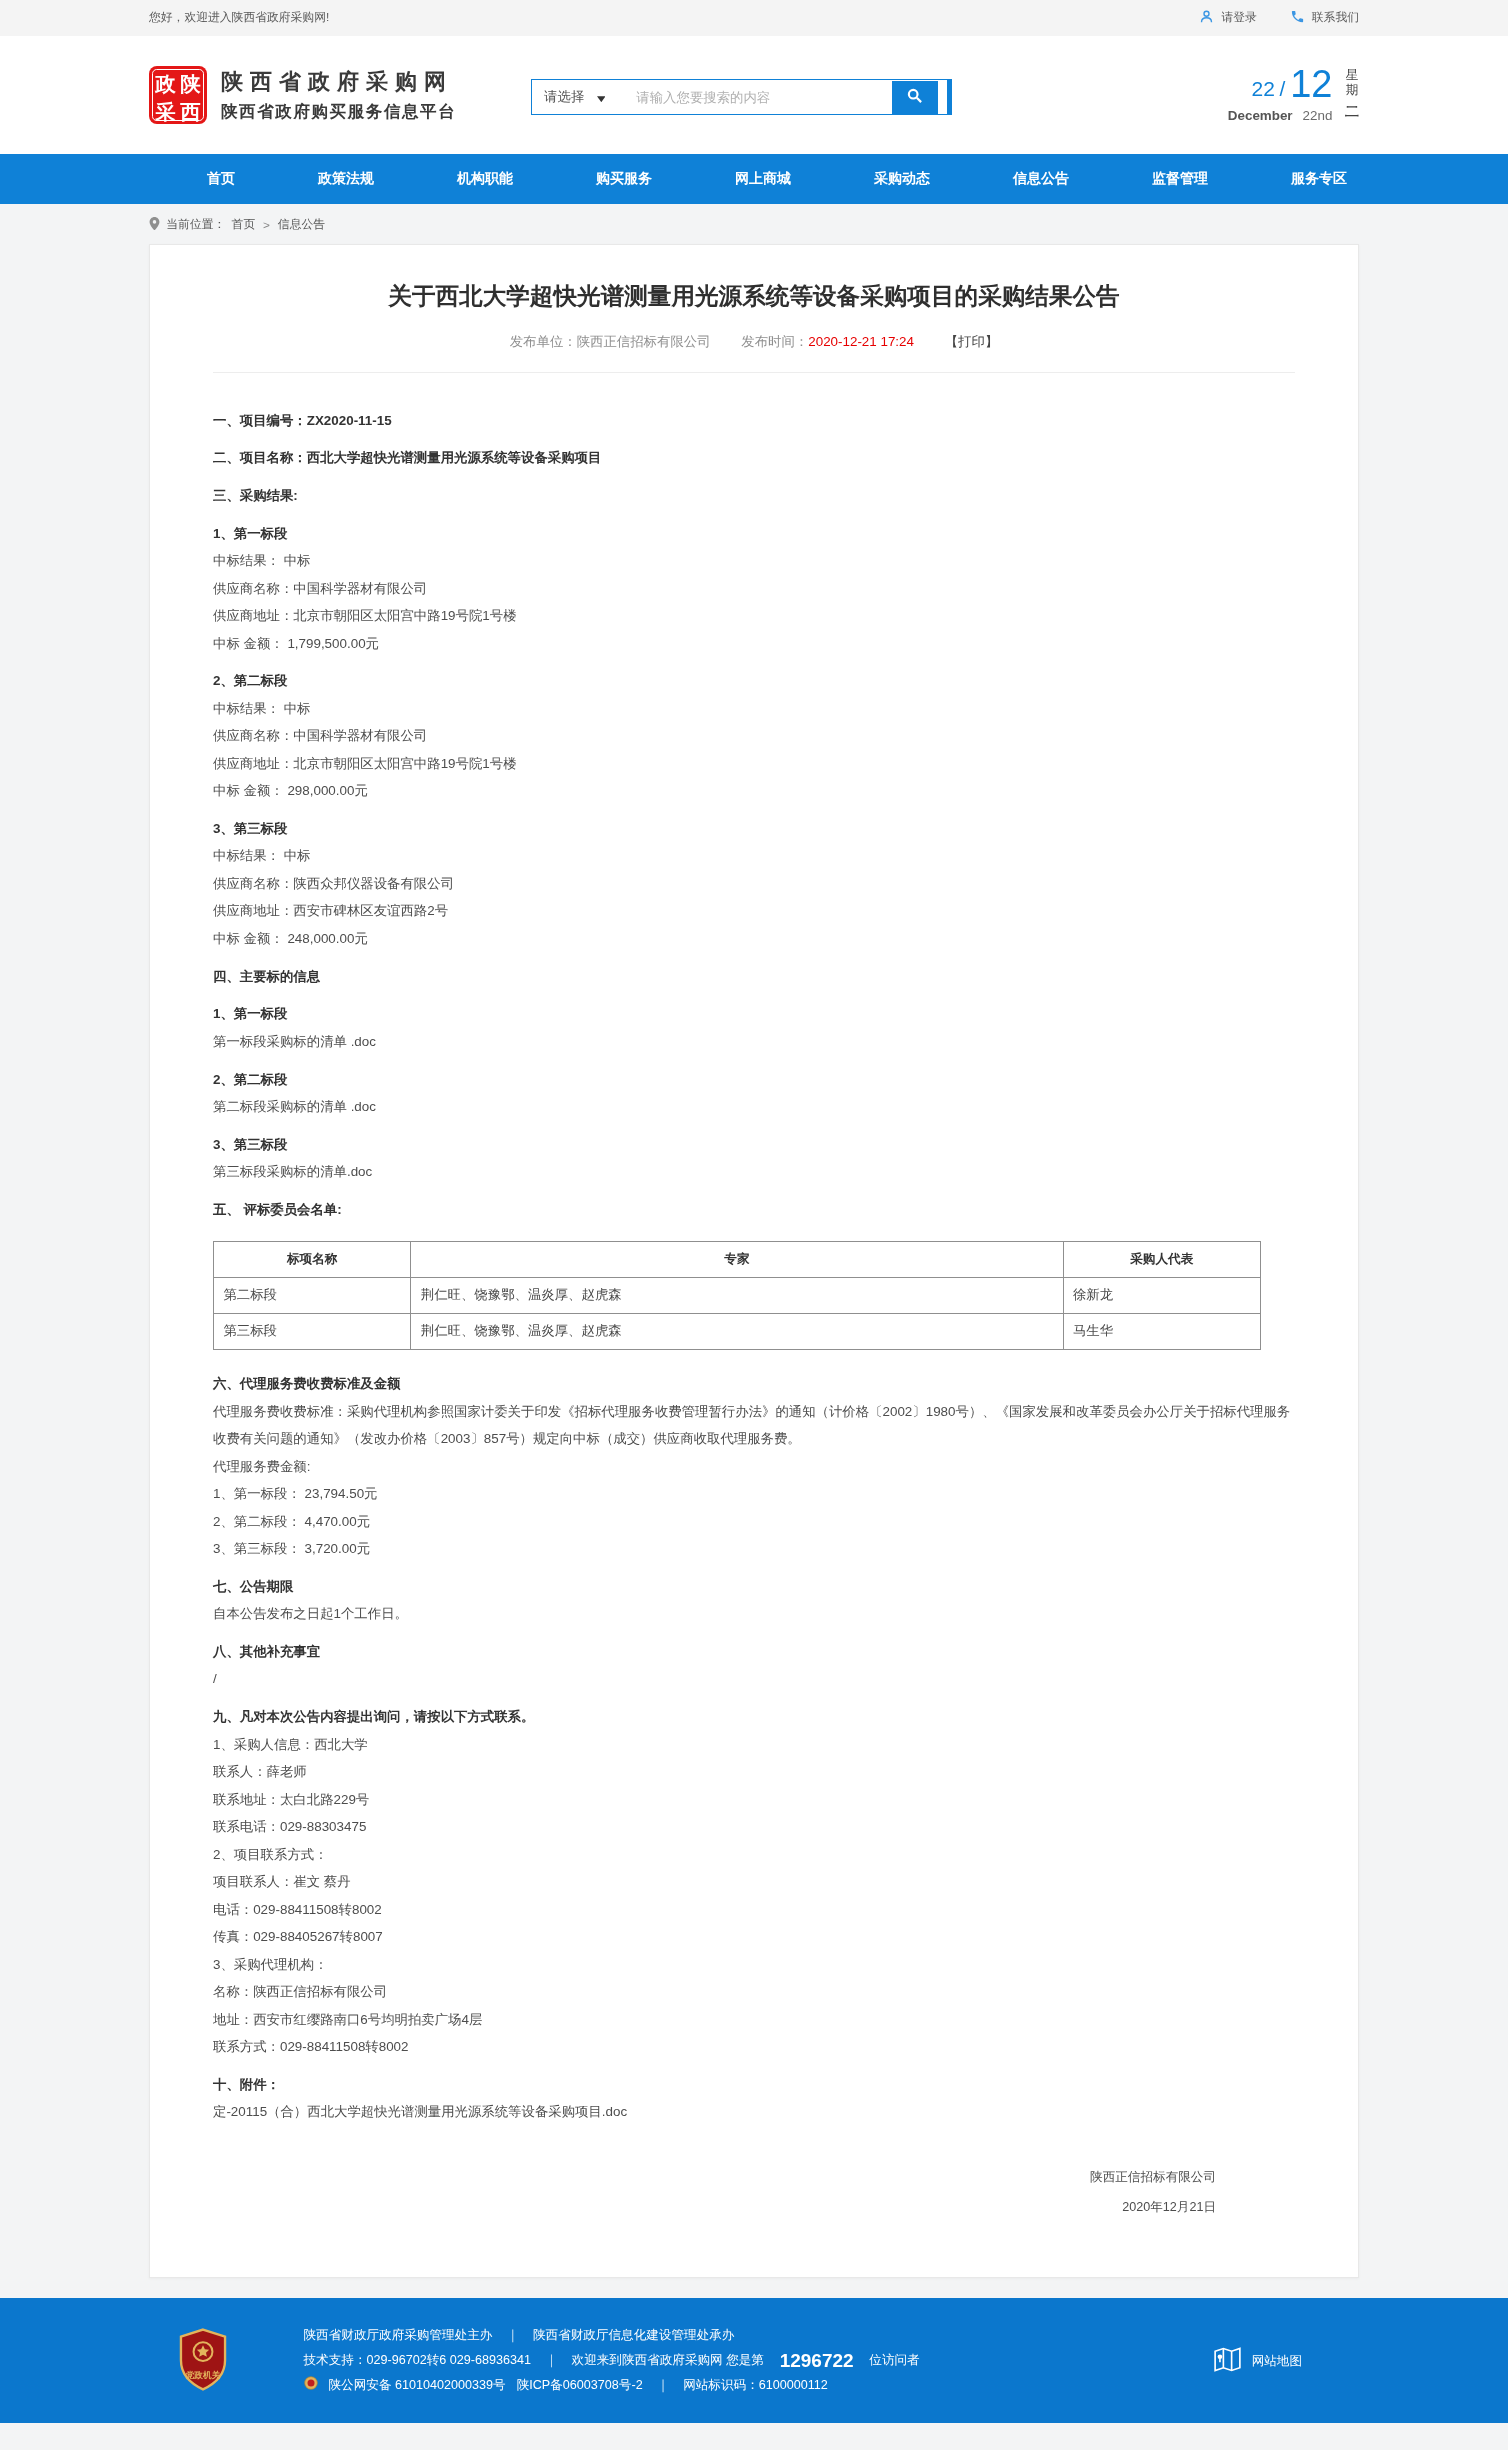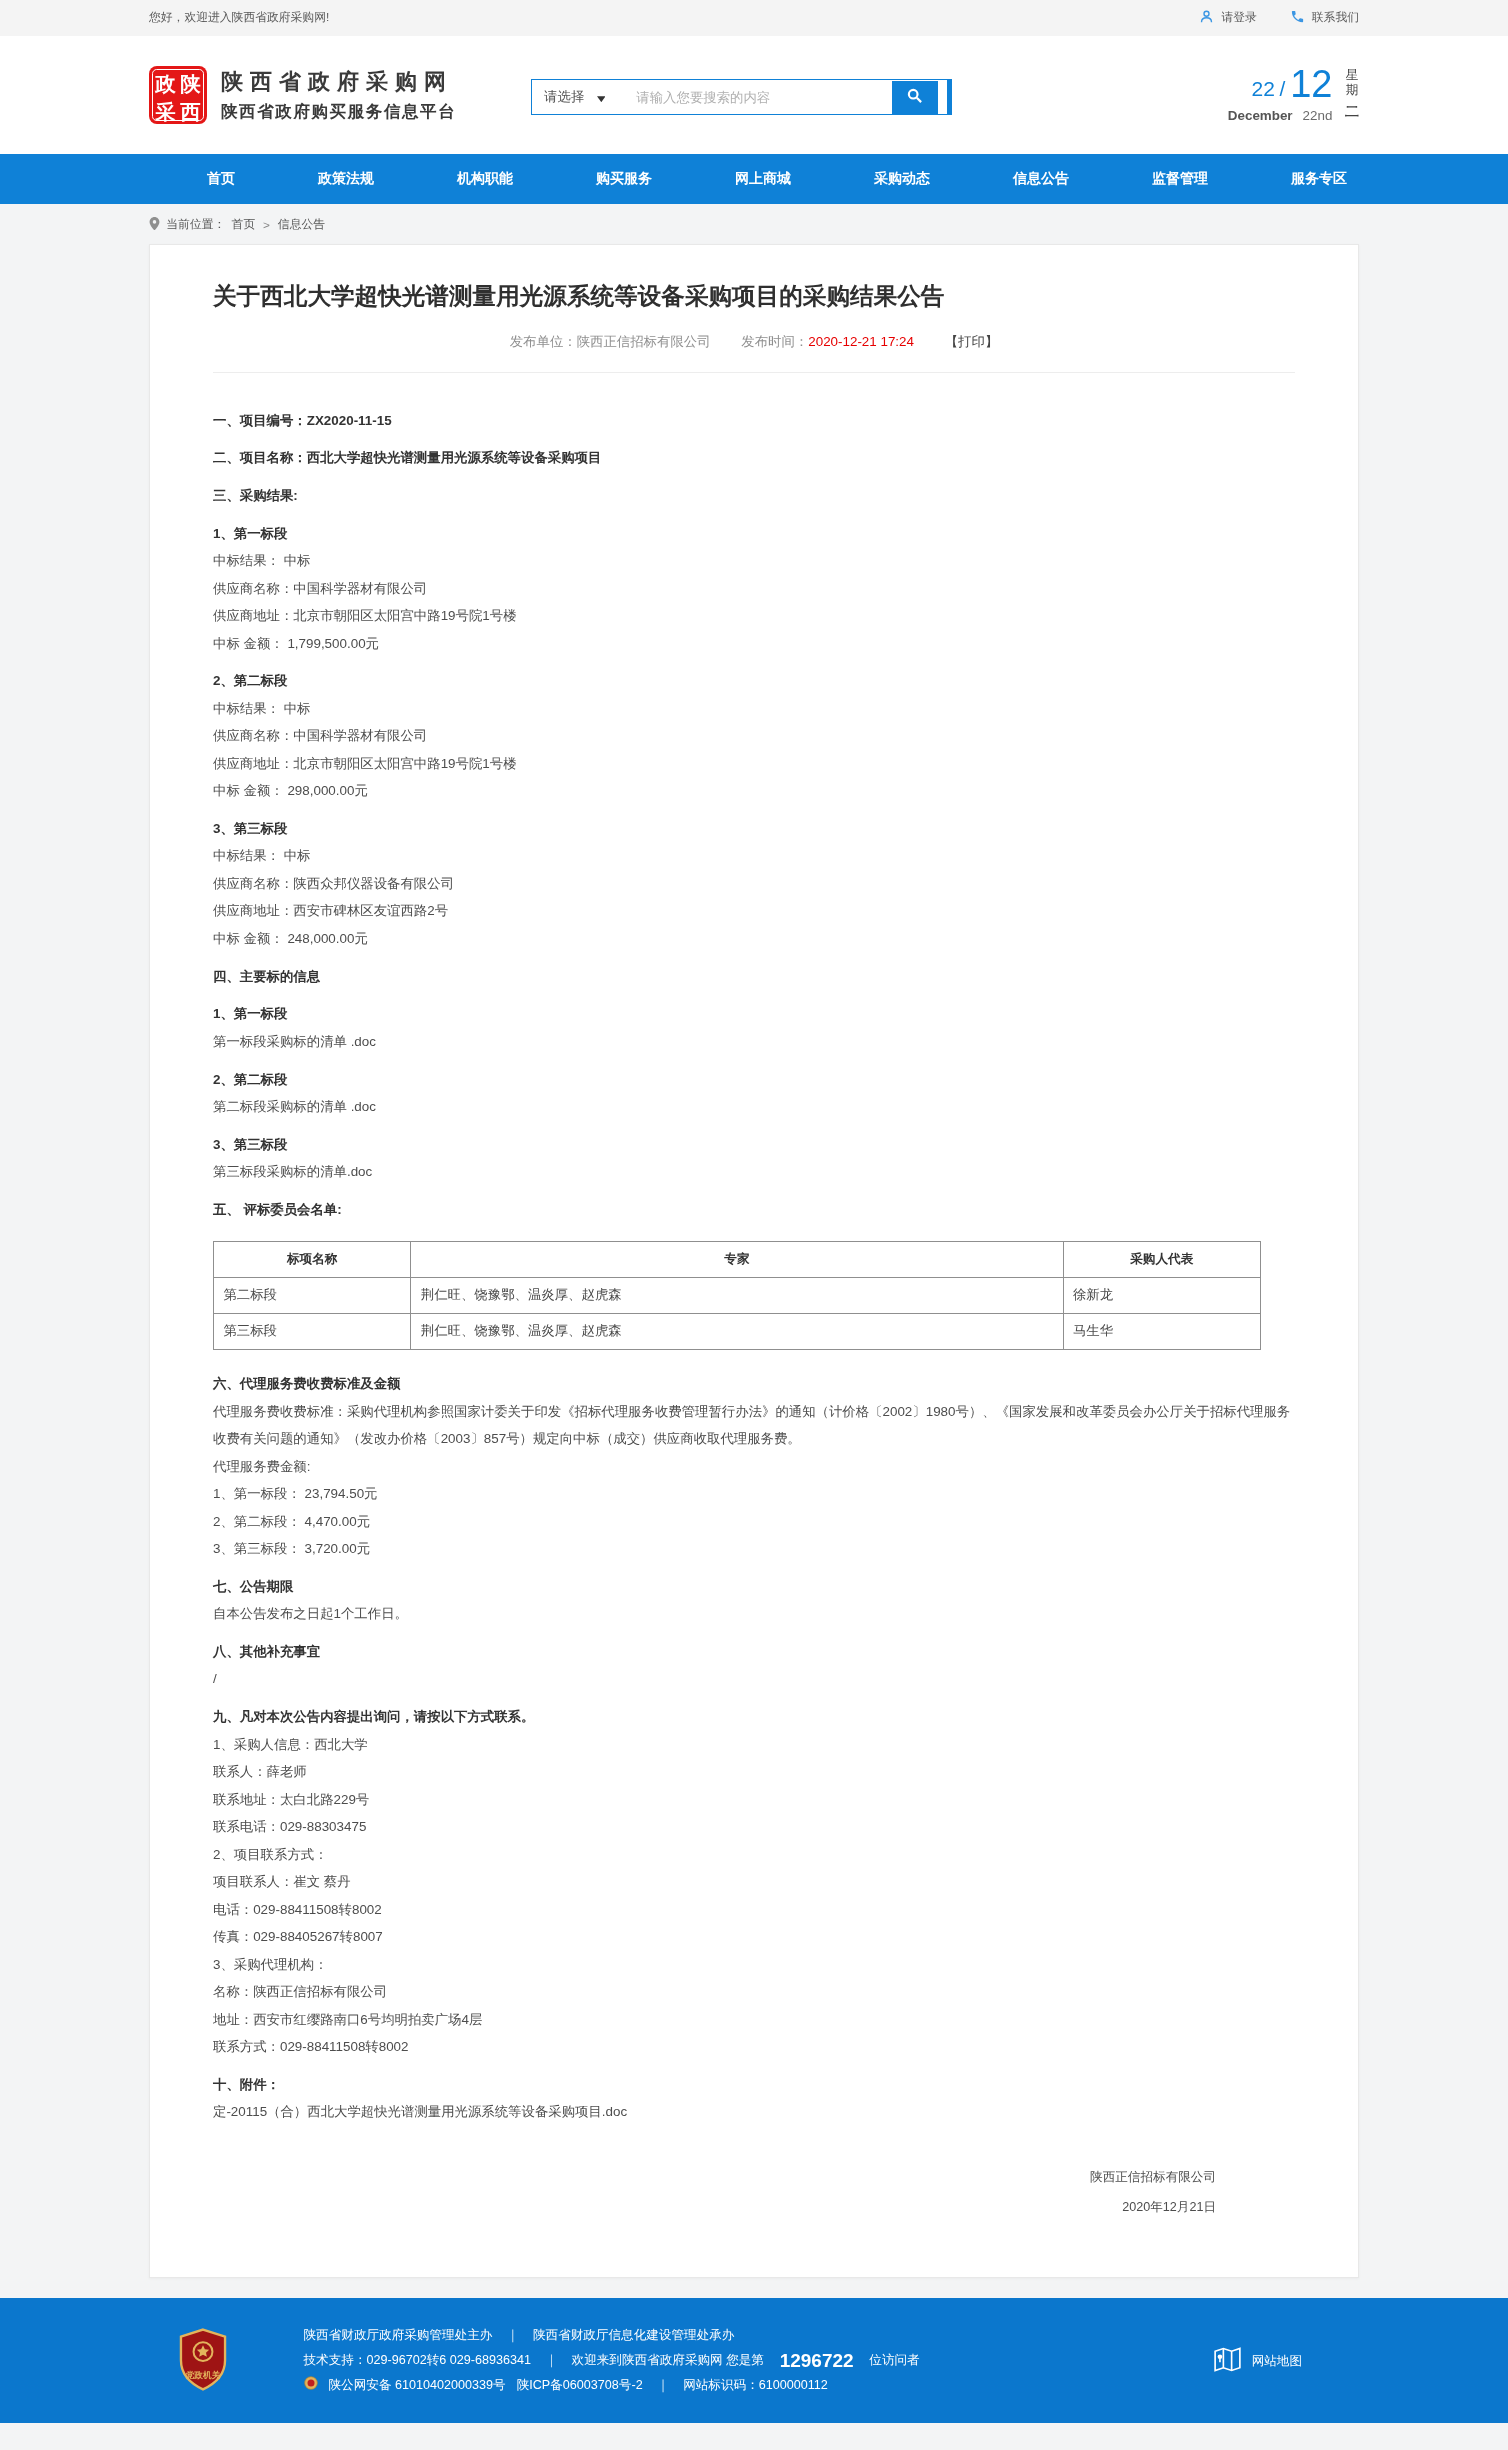--- a/index.html
+++ b/index.html
@@ -50,21 +50,21 @@
   .nav-item { color:#fff; font-size:14px; font-weight:bold; padding:0 22px; cursor:pointer; white-space:nowrap; }
 
   
   .crumb-bar { padding:12.6px 0 11px; }
   .crumb { display:flex; align-items:center; gap:6.3px; font-size:11.8px; color:#555; }
   .crumb .sep { color:#888; margin:0 1.6px; }
 
   
   .card { background:#fff; border:0.8px solid #e8e8e8; box-shadow:0 0.8px 2.4px rgba(0,0,0,.04);
           padding:35px 63px 55px; margin-bottom:20.4px; }
-  .art-title { font-size:23.6px; font-weight:bold; color:#2f2f2f; line-height:33px; }
+  .art-title { text-align:center; font-size:23.6px; font-weight:bold; color:#2f2f2f; line-height:33px; }
   .art-meta { text-align:center; margin-top:20.4px; padding-bottom:20.4px; border-bottom:0.8px solid #ededed;
               font-size:13.4px; color:#8f8f8f; }
   .art-meta .gap { display:inline-block; width:27px; }
   .meta-time { color:#e60000; }
   .meta-print { color:#444; cursor:pointer; }
   .art-body { padding-top:23.6px; }
 
   .blk-h { font-size:13.4px; font-weight:bold; color:#333; line-height:27.5px; margin-top:10.2px; }
   .blk-p, .blk-link { font-size:13.4px; color:#4d4d4d; line-height:27.5px; }
   .blk-link { cursor:pointer; }

